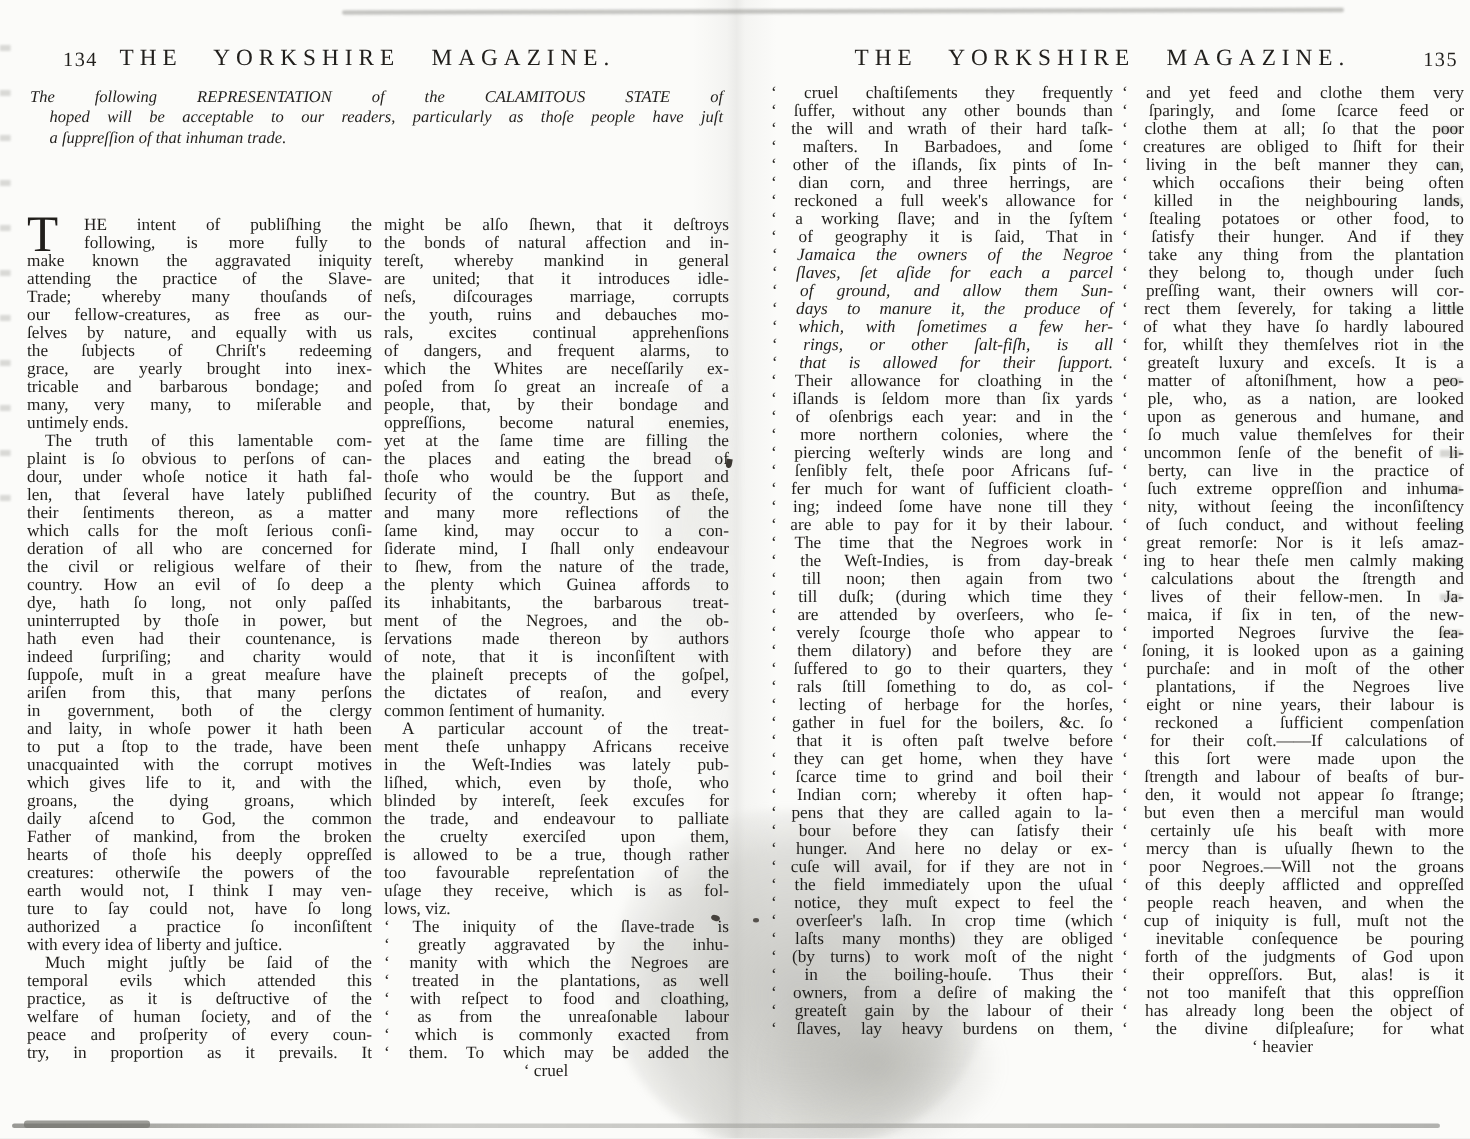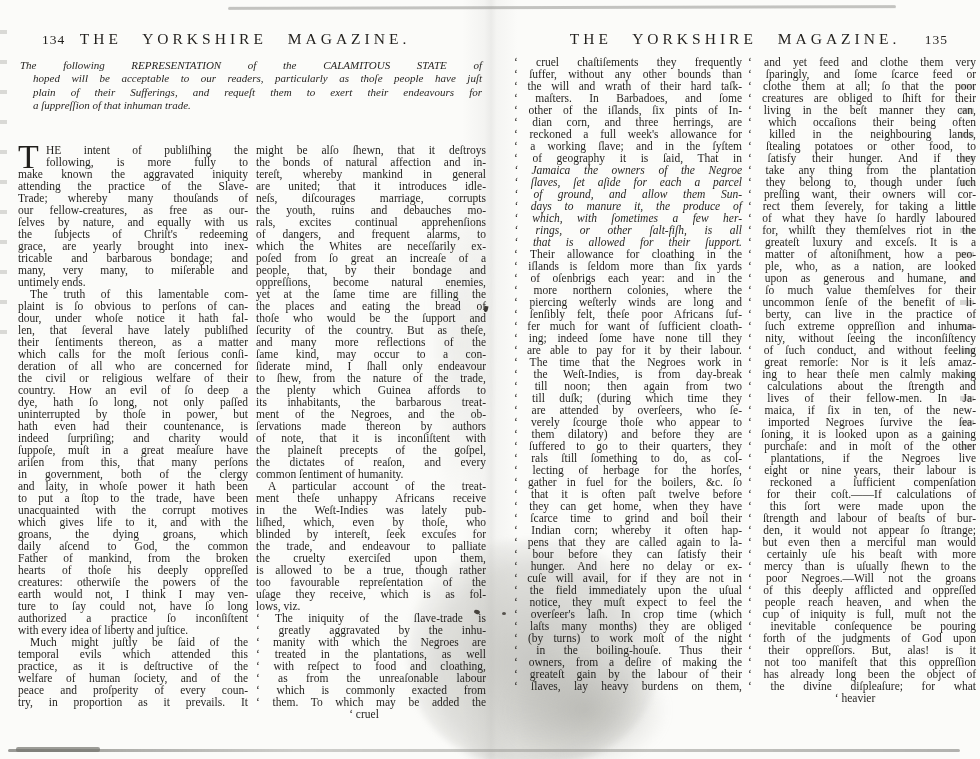--- a/index.html
+++ b/index.html
@@ -13,21 +13,21 @@
   .page.pleft{left:0;width:490px;}
   .page.pright{left:490px;width:490px;}
 
   .pagehead{position:absolute;top:30px;left:0;right:0;height:22px;}
   .ptitle{
     text-align:center;font-size:15.5px;letter-spacing:4px;word-spacing:13px;
     white-space:nowrap;
   }
   .folio{position:absolute;top:2px;font-size:13.5px;letter-spacing:1px;}
   .folio.fleft{left:22px;margin-left:20px;}
-  .folio.fright{right:32px;}
+  .folio.fright{right:8px;}
 
   .intro{position:absolute;top:59px;left:20px;width:462px;font-style:italic;}
   .intro .line{
     font-size:11px;line-height:13.3px;height:13.3px;
     text-align:justify;text-align-last:justify;
   }
   .intro .line:not(:first-child){padding-left:13px;}
   .intro .line.flush{text-align-last:left;}
 
   .col{position:absolute;}
@@ -43,21 +43,21 @@
   }
   .line{white-space:normal;}
   .line.flush{text-align-last:left;}
   .line.it{font-style:italic;}
   .para{position:relative;}
   .para.ind .line:first-child{text-indent:12px;}
   .para.drop .dcap{
     position:absolute;left:0;top:0;font-size:34px;line-height:25px;width:26px;
   }
   .para.drop .line:nth-child(2),
-  .para.drop .line:nth-child(3){padding-left:28px;}
+  .para.drop .line:nth-child(3){padding-left:38px;}
   .catchword{
     font-size:11.5px;line-height:12px;height:12px;text-align:center;padding-right:14px;
   }
 
   
   .art{position:absolute;pointer-events:none;}
   .gutter{
     left:462px;top:0;width:56px;height:759px;z-index:0;
     background:linear-gradient(90deg,rgba(0,0,0,0) 0%,rgba(120,120,115,.06) 40%,rgba(120,120,115,.12) 52%,rgba(120,120,115,.05) 62%,rgba(0,0,0,0) 100%);
   }
@@ -123,21 +123,20 @@
   <div class="art edgel"></div>
 
   <div class="page pleft">
     <div class="pagehead">
       <span class="folio fleft">134</span>
       <div class="ptitle">THE  YORKSHIRE  MAGAZINE.</div>
     </div>
     <div class="intro">
         <div class="line">The following REPRESENTATION of the CALAMITOUS STATE of</div>
         <div class="line">hoped will be acceptable to our readers, particularly as thoſe people have juſt</div>
-        <div class="line">plain of their Sufferings, and requeſt them to exert their endeavours for</div>
         <div class="line flush">a ſuppreſſion of that inhuman trade.</div>
       </div>
     <div class="col c1l">
         <div class="para drop">
           <span class="dcap">T</span>
           <div class="line">HE intent of publiſhing the</div>
           <div class="line">following, is more fully to</div>
           <div class="line">make known the aggravated iniquity</div>
           <div class="line">attending the practice of the Slave-</div>
           <div class="line">Trade; whereby many thouſands of</div>

